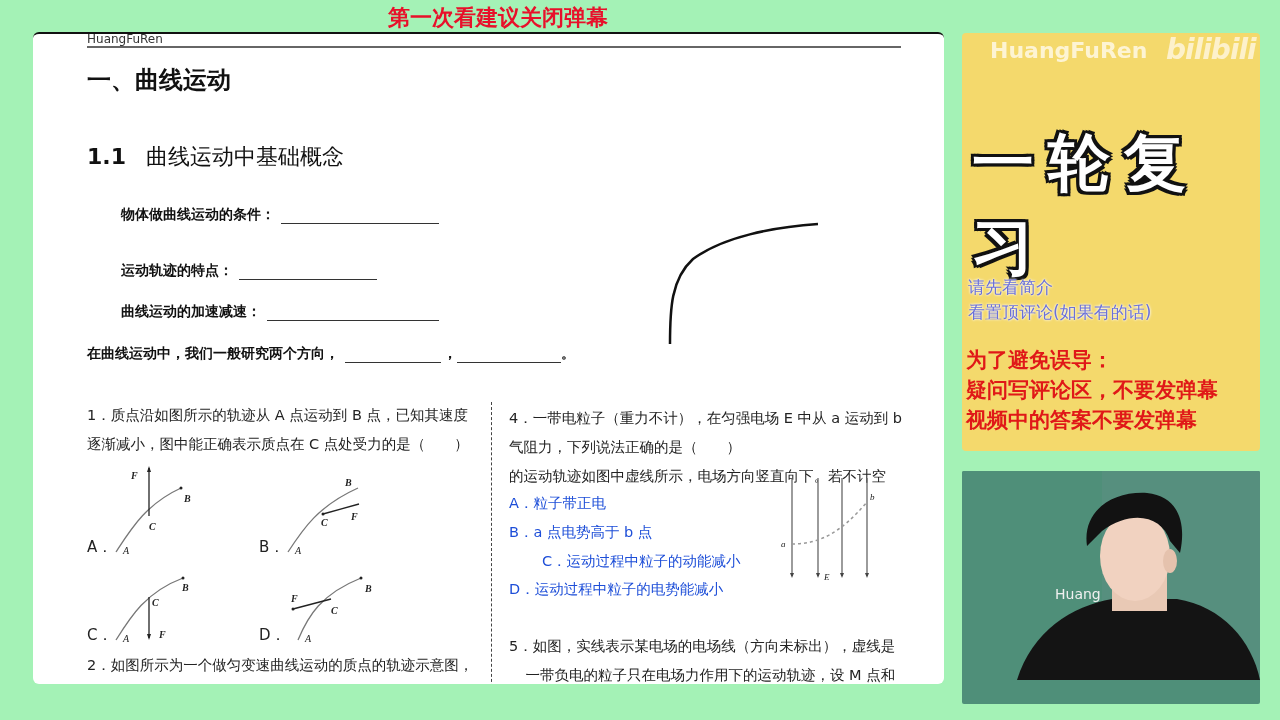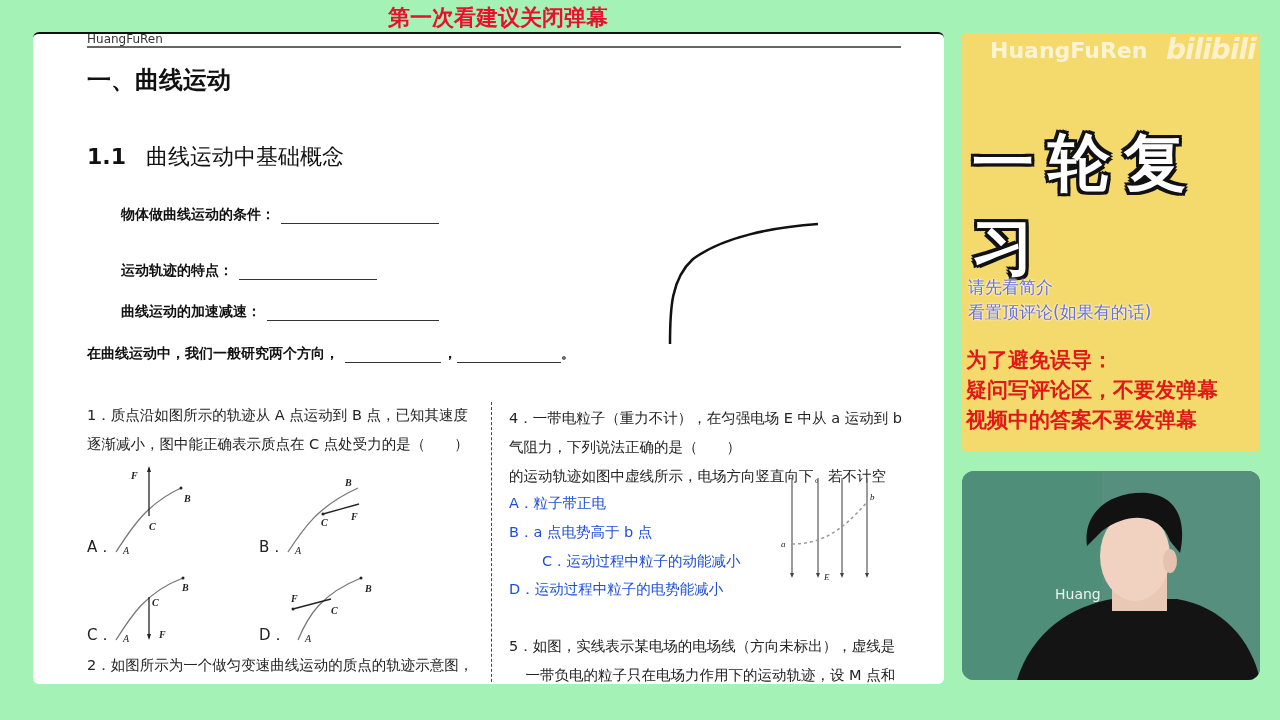--- a/index.html
+++ b/index.html
@@ -30,21 +30,21 @@
   .opt { position: absolute; font-size: 14.5px; color: #1d4ed8; }
 
   .brand-panel { position: absolute; left: 962px; top: 33px; width: 298px; height: 418px; background: #f4d96c; border-radius: 4px; }
   .brand-name { position: absolute; left: 28px; top: 5px; font-size: 22px; font-weight: bold; color: #fff7df; opacity: 0.9; }
   .bili-logo { position: absolute; left: 204px; top: 0px; font-size: 28px; font-weight: bold; color: #fff6dc; font-style: italic; letter-spacing: -1px; opacity: 0.85; }
   .big-title { position: absolute; left: 10px; top: 88px; font-size: 62px; font-weight: bold; color: #fff; letter-spacing: 14px;
     text-shadow: -3px -3px 0 #111, 3px -3px 0 #111, -3px 3px 0 #111, 3px 3px 0 #111, 0 3px 0 #111, 0 -3px 0 #111, 3px 0 0 #111, -3px 0 0 #111; }
   .note-blue { position: absolute; left: 6px; font-size: 17px; color: #6a70d8; text-shadow: 0 0 2px #fff, 0 0 3px #fff; }
   .note-red { position: absolute; left: 4px; font-size: 21px; color: #e01818; font-weight: bold; }
 
-  .cam { position: absolute; left: 962px; top: 471px; width: 298px; height: 209px; background: #4f8f79; border-radius: 12px; overflow: hidden; }
+  .cam { position: absolute; left: 962px; top: 471px; width: 298px; height: 233px; background: #4f8f79; border-radius: 2px; overflow: hidden; }
   .cam-name { position: absolute; left: 93px; top: 115px; font-size: 14px; color: #f0f0f0; z-index: 2; }
 </style>
 </head>
 <body>
 
 <div class="danmaku">第一次看建议关闭弹幕</div>
 
 <div class="doc">
   <div class="doc-header">HuangFuRen</div>
   <div class="doc-rule"></div>

